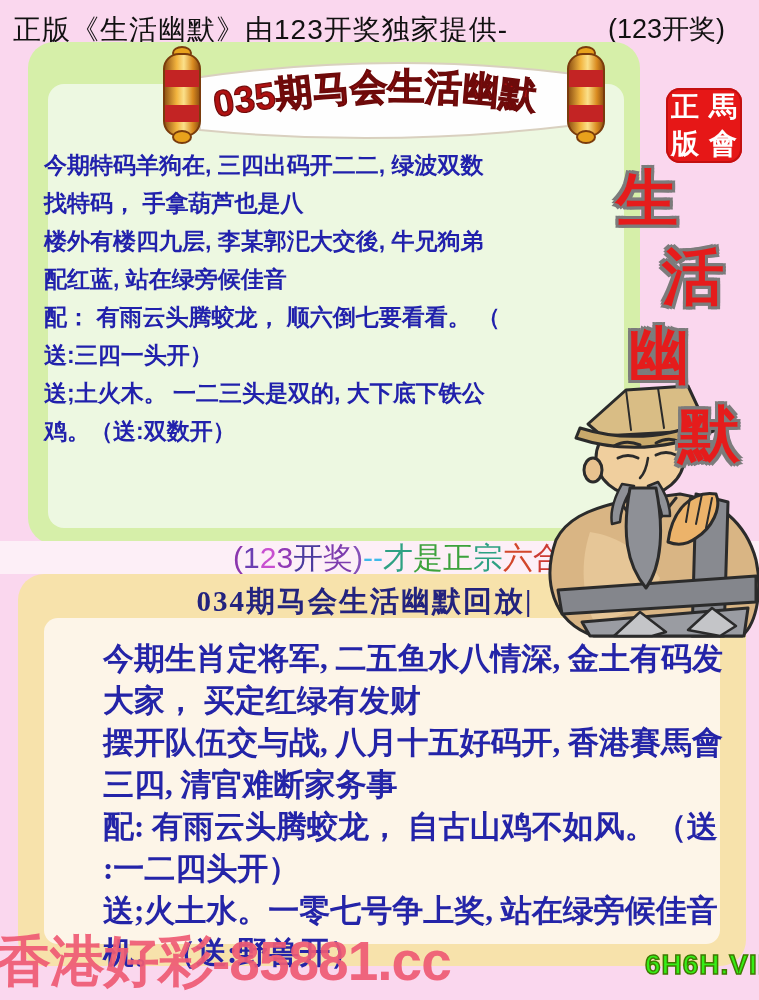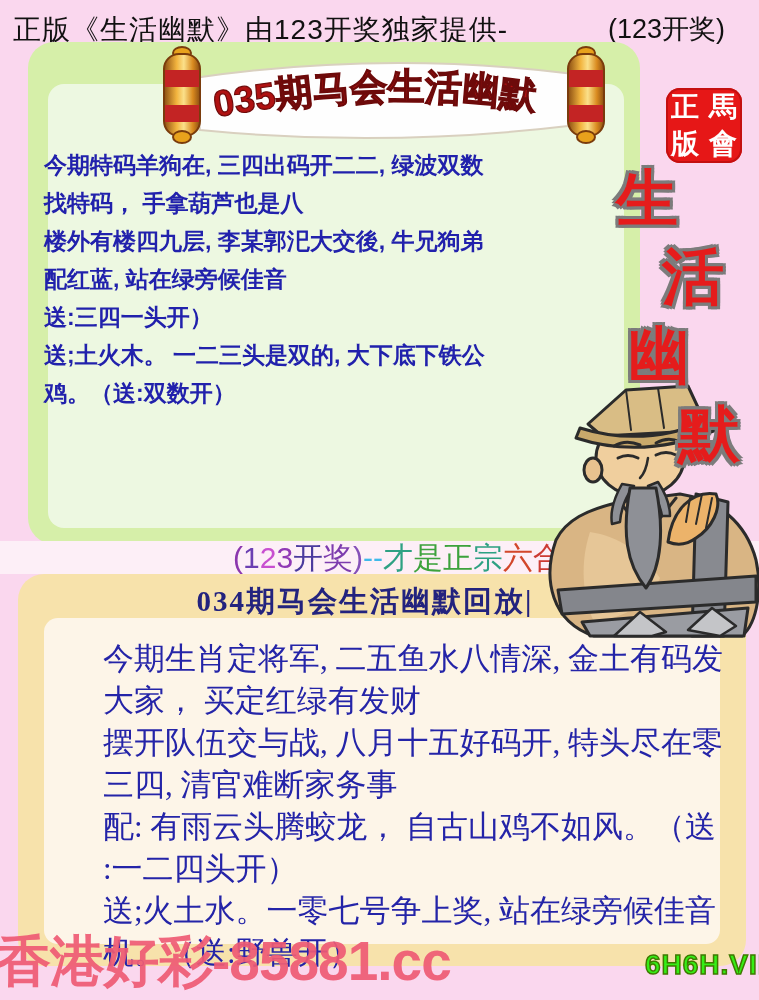--- a/index.html
+++ b/index.html
@@ -45,21 +45,21 @@
   
   #mid-strip{position:absolute;left:0;top:541px;width:759px;height:33px;background:#fdeff7;z-index:2;}
   #mid-line{position:absolute;left:233px;top:541px;height:33px;font-size:30px;line-height:33px;white-space:nowrap;z-index:3;}
   #mid-line span{display:inline-block;}
 
   
   #box2{position:absolute;left:18px;top:574px;width:728px;height:392px;background:#f7e2ab;border-radius:26px;z-index:2;}
   #box2-inner{position:absolute;left:26px;top:44px;right:26px;bottom:22px;background:#fdf5e8;border-radius:14px;}
   #box2-header{position:absolute;left:150px;top:582px;width:430px;text-align:center;font-size:29px;color:#23237e;letter-spacing:2px;z-index:3;font-weight:bold;white-space:nowrap;}
   #box2-text{position:absolute;left:103px;top:638px;z-index:3;}
-  .b2line{height:42px;font-size:31px;line-height:42px;color:#2424a8;white-space:nowrap;font-family:"Liberation Serif","DejaVu Serif",serif;font-weight:400;}
+  .b2line{height:42px;font-size:31px;line-height:42px;color:#2424a8;white-space:nowrap;font-family:"Liberation Serif","DejaVu Serif",serif;font-weight:700;}
 
   
   #man{position:absolute;left:530px;top:382px;width:230px;height:256px;z-index:5;}
 
   
   #publisher{position:absolute;left:112px;top:951px;font-size:30px;color:#1a1a1a;z-index:7;white-space:nowrap;letter-spacing:1px;}
   #watermark{position:absolute;left:-4px;top:925px;font-size:55px;font-weight:bold;color:#ef5b74;opacity:.92;z-index:9;white-space:nowrap;letter-spacing:-1px;}
   #sitebadge{
     position:absolute;left:645px;top:949px;font-size:28px;font-weight:900;color:#35ee16;z-index:9;white-space:nowrap;
     -webkit-text-stroke:1.5px #3f7a00;letter-spacing:1px;
@@ -106,20 +106,21 @@
     <text font-size="37" font-weight="bold" fill="#b01212" stroke="#6d0a0a" stroke-width="1.2" font-family="Liberation Sans, DejaVu Sans, sans-serif">
       <textPath href="#bannerArc" xlink:href="#bannerArc" startOffset="4">035期马会生活幽默</textPath>
     </text>
   </svg>
 
   <div id="box1-text">
       <div class="b1line">今期特码羊狗在, 三四出码开二二, 绿波双数</div>
       <div class="b1line">找特码， 手拿葫芦也是八</div>
       <div class="b1line">楼外有楼四九层, 李某郭汜大交後, 牛兄狗弟</div>
       <div class="b1line">配红蓝, 站在绿旁候佳音</div>
+      <div class="b1line">配： 有雨云头腾蛟龙， 顺六倒七要看看。 （</div>
       <div class="b1line">送:三四一头开）</div>
       <div class="b1line">送;土火木。 一二三头是双的, 大下底下铁公</div>
       <div class="b1line">鸡。（送:双数开）</div>
     </div>
 
   <div id="seal">
     <span>正</span>
     <span>馬</span>
     <span>版</span>
     <span>會</span>
@@ -133,21 +134,21 @@
   <div id="mid-strip"></div>
   <div id="mid-line"><span style="color: rgb(139, 55, 174);">(</span><span style="color: rgb(107, 63, 178);">1</span><span style="color: rgb(200, 79, 208);">2</span><span style="color: rgb(144, 57, 181);">3</span><span style="color: rgb(75, 58, 158);">开</span><span style="color: rgb(125, 60, 174);">奖</span><span style="color: rgb(133, 80, 184);">)</span><span style="color: rgb(63, 185, 234);">--</span><span style="color: rgb(46, 161, 131);">才</span><span style="color: rgb(61, 162, 61);">是</span><span style="color: rgb(61, 162, 61);">正</span><span style="color: rgb(46, 161, 131);">宗</span><span style="color: rgb(210, 71, 43);">六</span><span style="color: rgb(204, 59, 51);">合</span><span style="color: rgb(44, 44, 146);">网</span></div>
 
   <div id="box2">
     <div id="box2-inner"></div>
   </div>
   <div id="box2-header" class="serif">034期马会生活幽默回放|</div>
   <div id="box2-text">
       <div class="b2line">今期生肖定将军, 二五鱼水八情深, 金土有码发</div>
       <div class="b2line">大家， 买定红绿有发财</div>
-      <div class="b2line">摆开队伍交与战, 八月十五好码开, 特头尽在零</div>
+      <div class="b2line">摆开队伍交与战, 八月十五好码开, 香港賽馬會</div>
       <div class="b2line">三四, 清官难断家务事</div>
       <div class="b2line">配: 有雨云头腾蛟龙， 自古山鸡不如风。（送</div>
       <div class="b2line">:一二四头开）</div>
       <div class="b2line">送;火土水。一零七号争上奖, 站在绿旁候佳音</div>
       <div class="b2line">机。（送:野兽开）</div>
     </div>
 
   <svg id="man" viewBox="0 0 230 256">
     <g stroke="#2b2b2b" stroke-width="3" stroke-linejoin="round" stroke-linecap="round">
 

